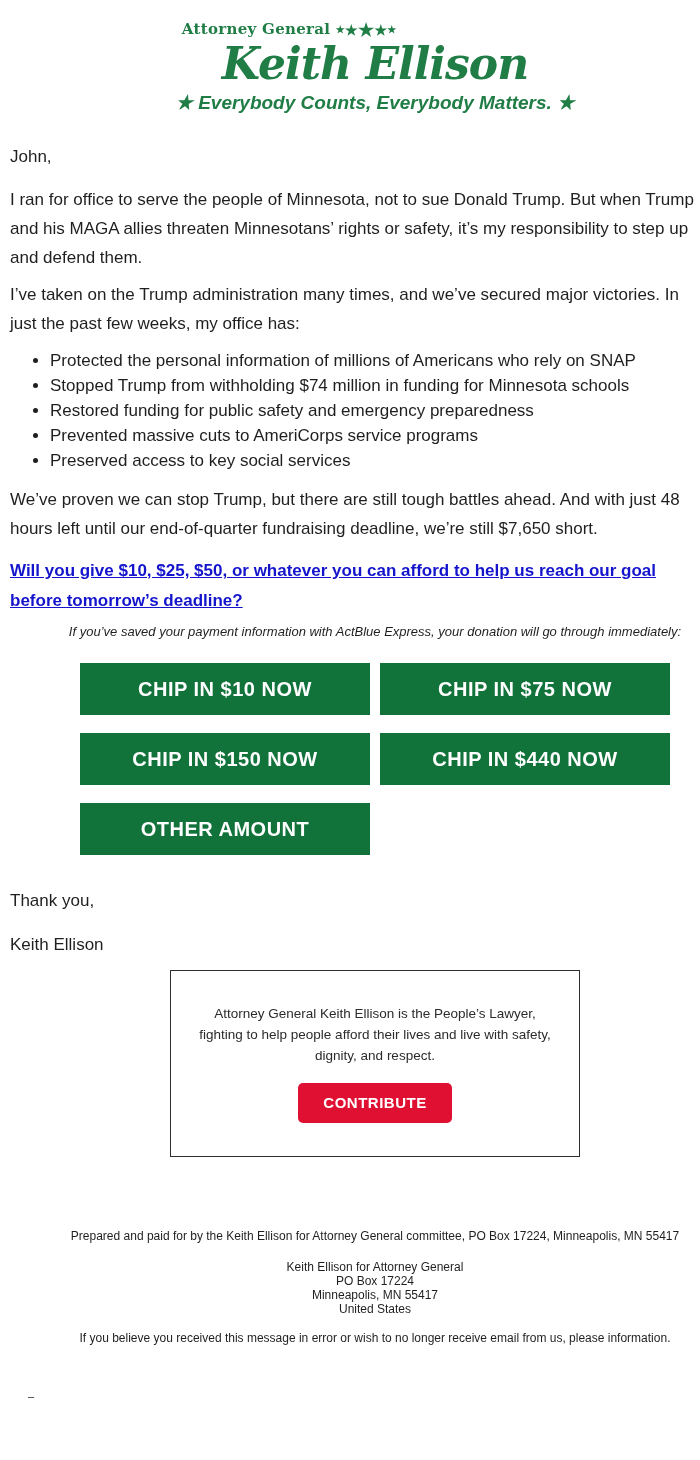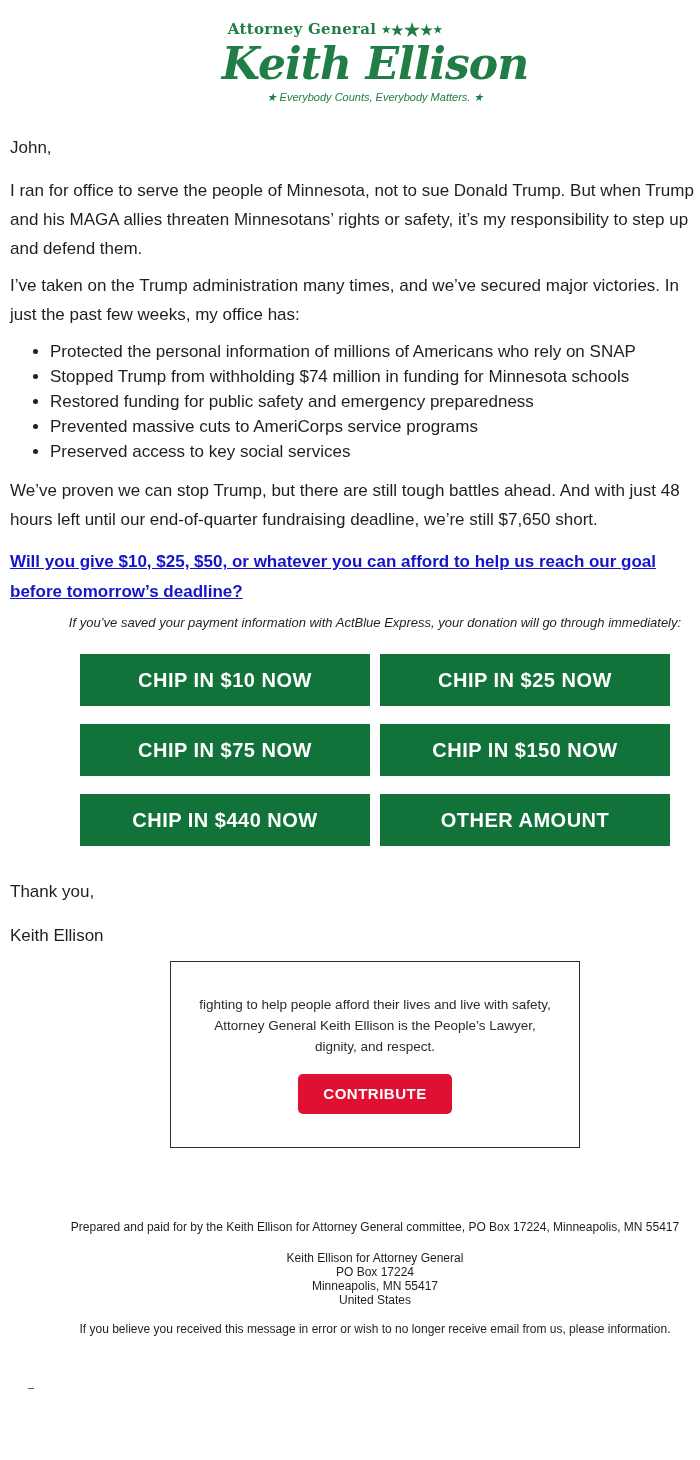--- a/index.html
+++ b/index.html
@@ -25,21 +25,21 @@
   .star { display: inline-block; vertical-align: middle; line-height: 1; color: var(--logo-green); }
   .star-s { font-size: 10px; }
   .star-m { font-size: 14px; }
   .star-l { font-size: 18px; }
   .logo-name {
     font-family: "DejaVu Serif", serif; font-weight: bold; font-style: italic;
     font-size: 44px; line-height: 1; letter-spacing: -1px;
     color: var(--logo-green); margin-top: 3px;
   }
   .logo-tagline {
-    font-size: 11px; font-weight: normal; font-style: italic;
+    font-size: 19px; font-weight: bold; font-style: italic;
     color: var(--logo-green); margin-top: 5px;
   }
 
   
   .line { white-space: nowrap; }
   .greeting { margin-top: 28px; font-size: 17px; line-height: 29px; }
   .para { font-size: 17px; line-height: 29px; }
   .p1 { margin-top: 14px; }
   .p2 { margin-top: 8px; }
   .p3 { margin-top: 12px; }
@@ -139,33 +139,32 @@
 
   <a href="#" class="donate-link">
     <div class="line">Will you give $10, $25, $50, or whatever you can afford to help us reach our goal</div>
     <div class="line">before tomorrow’s deadline?</div>
   </a>
 
   <div class="express-note">If you’ve saved your payment information with ActBlue Express, your donation will go through immediately:</div>
 
   <div class="button-grid">
     <a href="#" class="chip-button">CHIP IN $10 NOW</a>
-    <a href="#" class="chip-button">CHIP IN $25 NOW</a>
     <a href="#" class="chip-button">CHIP IN $75 NOW</a>
     <a href="#" class="chip-button">CHIP IN $150 NOW</a>
     <a href="#" class="chip-button">CHIP IN $440 NOW</a>
     <a href="#" class="chip-button">OTHER AMOUNT</a>
   </div>
 
   <div class="thanks line">Thank you,</div>
   <div class="signature line">Keith Ellison</div>
 
   <div class="info-box">
+    <div class="box-line">Attorney General Keith Ellison is the People’s Lawyer,</div>
     <div class="box-line">fighting to help people afford their lives and live with safety,</div>
-    <div class="box-line">Attorney General Keith Ellison is the People’s Lawyer,</div>
     <div class="box-line">dignity, and respect.</div>
     <a href="#" class="contribute-button">CONTRIBUTE</a>
   </div>
 
   <div class="footer">
     <div class="paid-for">Prepared and paid for by the Keith Ellison for Attorney General committee, PO Box 17224, Minneapolis, MN 55417</div>
     <div class="address">
       <div>Keith Ellison for Attorney General</div>
       <div>PO Box 17224</div>
       <div>Minneapolis, MN 55417</div>

